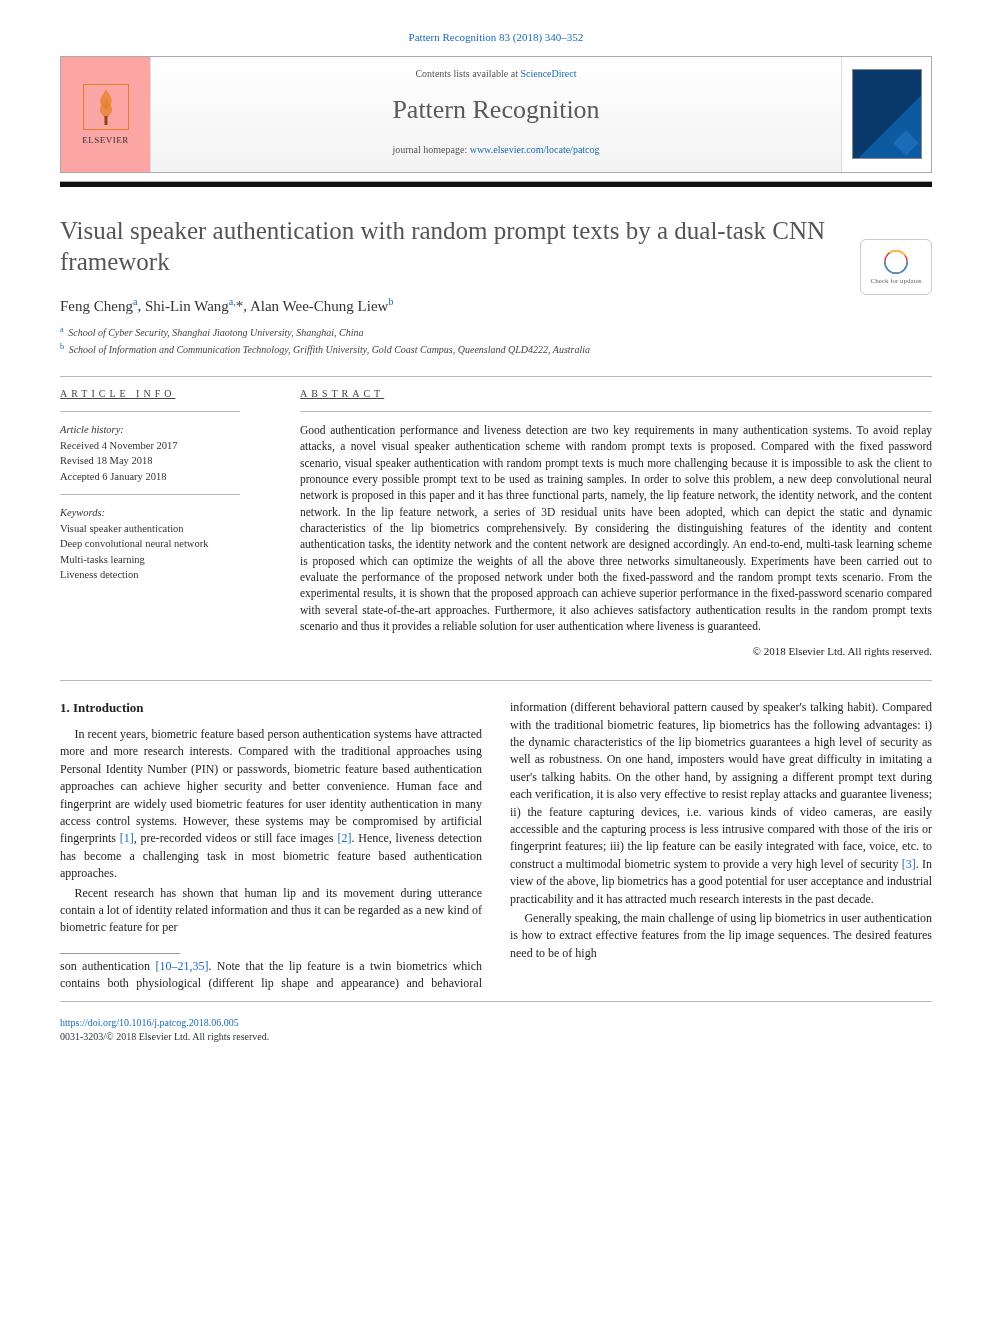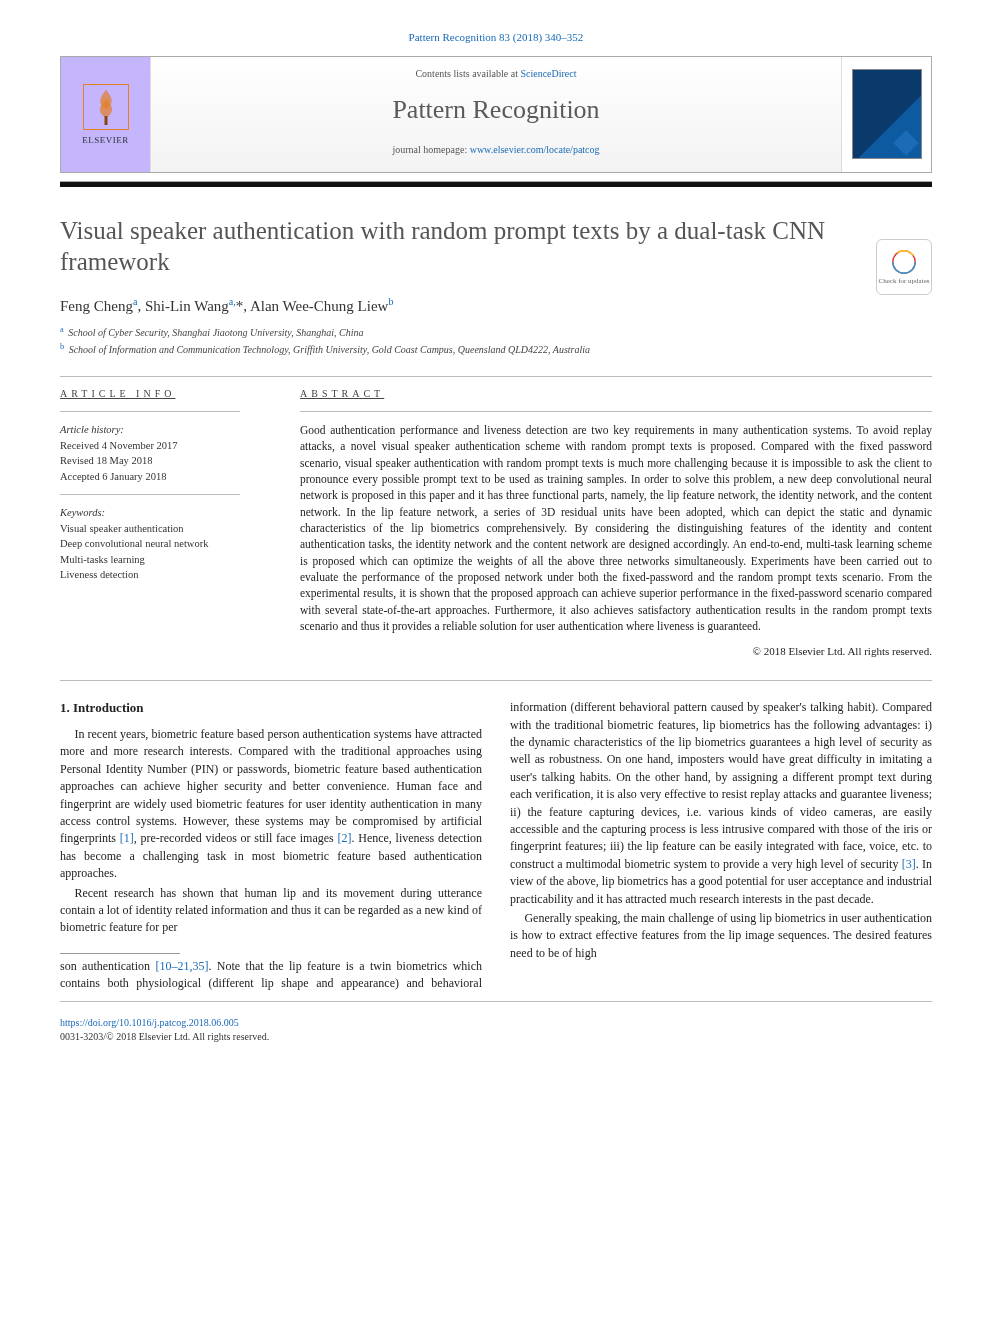--- a/index.html
+++ b/index.html
@@ -25,21 +25,21 @@
     display: flex;
     align-items: stretch;
     background: #f7f7f7;
   }
   .jb-left {
     width: 90px;
     display: flex;
     align-items: center;
     justify-content: center;
     border-right: 1px solid #ddd;
-    background: #c4b5fd;
+    background: #fca5a5;
     flex-direction: column;
     padding: 8px 4px;
     text-align: right;
   }
   .elsevier-logo {
     width: 50px; height: 50px;
     display: flex; align-items: center; justify-content: center;
   }
   .elsevier-logo svg { width: 50px; height: 50px; }
   .elsevier-text { font-size: 9px; color:#333; letter-spacing:0.5px; margin-top:2px; }
@@ -80,21 +80,21 @@
   .title-row { display:flex; align-items:flex-end; }
   .title-col { flex:1; }
   .article-title {
     font-size: 25px;
     font-weight: normal;
     color: #555;
     line-height: 1.25;
     margin-bottom: 18px;
   }
   .check-badge {
-    width: 56px; height: 56px;
+    width: 72px; height: 56px;
     border:1px solid #ccc; border-radius:6px;
     display:flex; flex-direction:column; align-items:center; justify-content:center;
     margin-left: 12px; margin-top:4px;
     font-size:7px; color:#666;
   }
   .check-badge svg{ width:28px; height:28px; }
   .authors { font-size: 15px; color: #333; margin-bottom: 6px; }
   .authors sup { color:#1a6bb8; font-size:10px; }
   .authors .star { color:#333; }
   .affils { font-size: 10px; font-style: italic; color: #444; }

